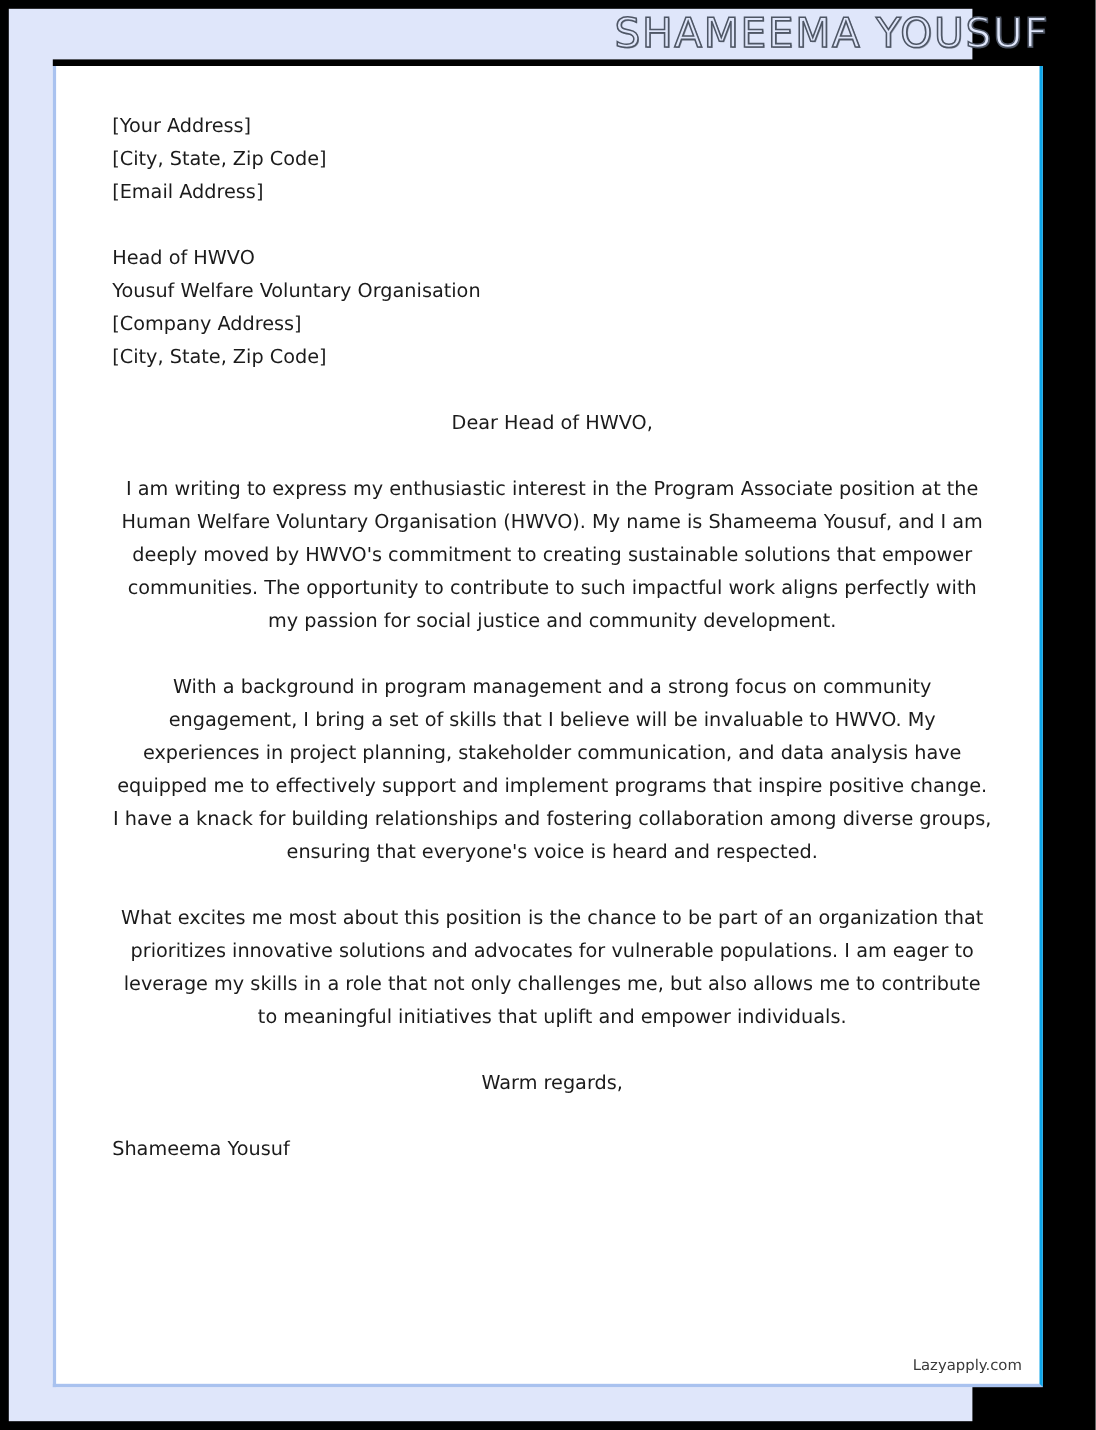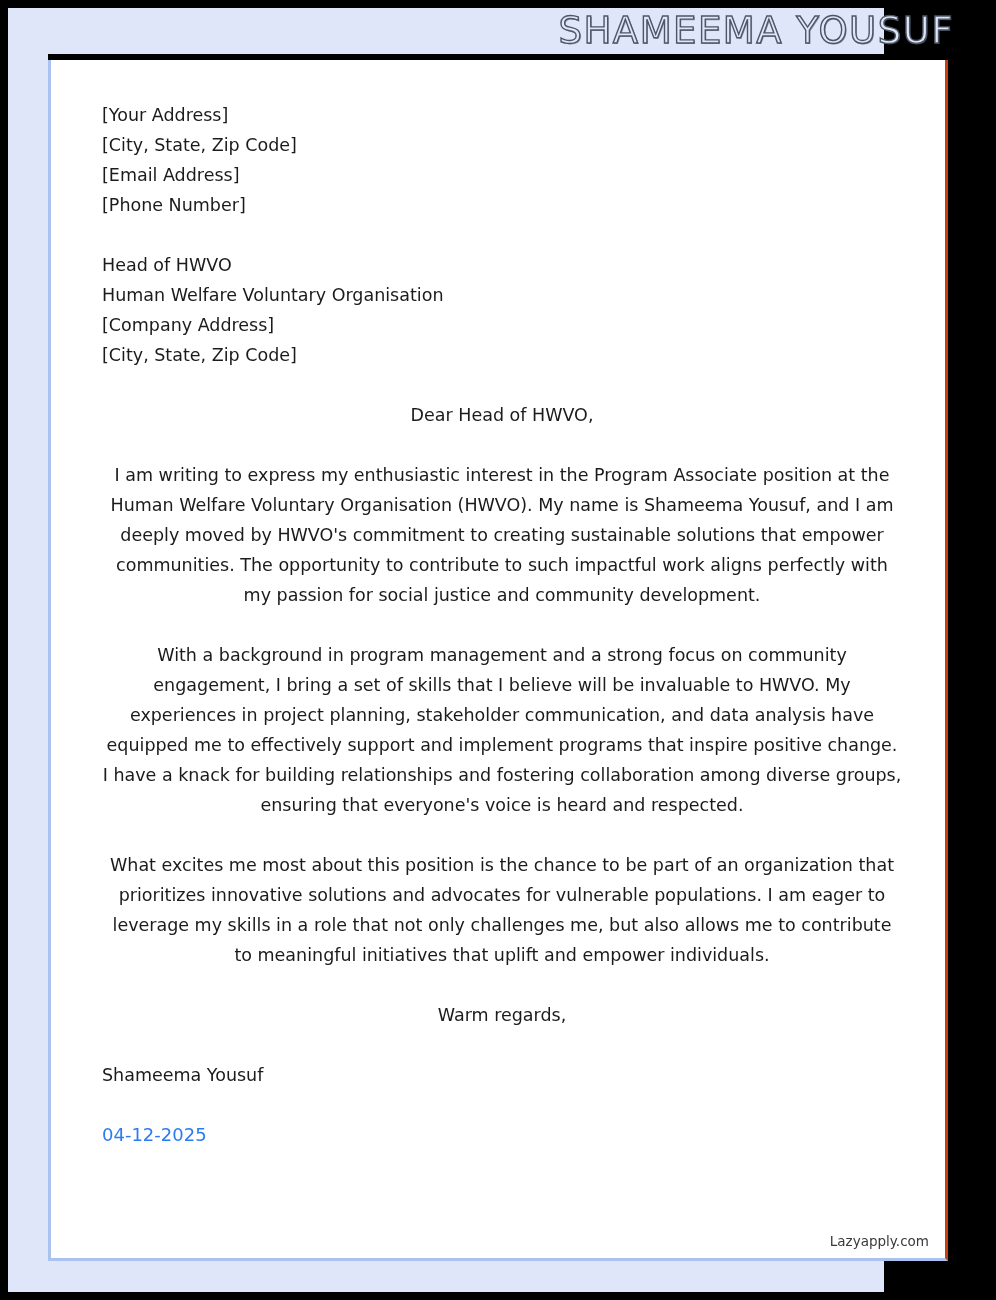--- a/index.html
+++ b/index.html
@@ -60,21 +60,21 @@
 
   
   .sheet {
     position: absolute;
     left: 40px;
     top: 52px;
     width: 900px;
     height: 1201px;
     background: #ffffff;
     border-left: 3px solid #a9c2ef;
-    border-right: 3px solid #c2410c;
+    border-right: 3px solid #0ea5e9;
     border-bottom: 3px solid #a9c2ef;
     box-sizing: border-box;
   }
 
   .sheet-body {
     position: absolute;
     left: 51px;
     top: 40px;
     width: 800px;
   }
@@ -136,40 +136,38 @@
   <div class="header-rule"></div>
 
   <div class="sheet">
 
     <div class="sheet-body">
 
       <div class="block">
         <div class="line">[Your Address]</div>
         <div class="line">[City, State, Zip Code]</div>
         <div class="line">[Email Address]</div>
-        <div class="line">[Phone Number]</div>
       </div>
 
       <div class="block">
         <div class="line">Head of HWVO</div>
-        <div class="line">Human Welfare Voluntary Organisation</div>
+        <div class="line">Yousuf Welfare Voluntary Organisation</div>
         <div class="line">[Company Address]</div>
         <div class="line">[City, State, Zip Code]</div>
       </div>
 
       <p class="para">Dear Head of HWVO,</p>
 
       <p class="para">I am writing to express my enthusiastic interest in the Program Associate position at the Human Welfare Voluntary Organisation (HWVO). My name is Shameema Yousuf, and I am deeply moved by HWVO's commitment to creating sustainable solutions that empower communities. The opportunity to contribute to such impactful work aligns perfectly with my passion for social justice and community development.</p>
       <p class="para">With a background in program management and a strong focus on community engagement, I bring a set of skills that I believe will be invaluable to HWVO. My experiences in project planning, stakeholder communication, and data analysis have equipped me to effectively support and implement programs that inspire positive change. I have a knack for building relationships and fostering collaboration among diverse groups, ensuring that everyone's voice is heard and respected.</p>
       <p class="para">What excites me most about this position is the chance to be part of an organization that prioritizes innovative solutions and advocates for vulnerable populations. I am eager to leverage my skills in a role that not only challenges me, but also allows me to contribute to meaningful initiatives that uplift and empower individuals.</p>
 
       <p class="para">Warm regards,</p>
 
       <div class="sign-name">Shameema Yousuf</div>
-      <div class="sign-date">04-12-2025</div>
 
     </div>
 
     <div class="footer-mark">Lazyapply.com</div>
 
   </div>
 
 </div>
 
 </body></html>

